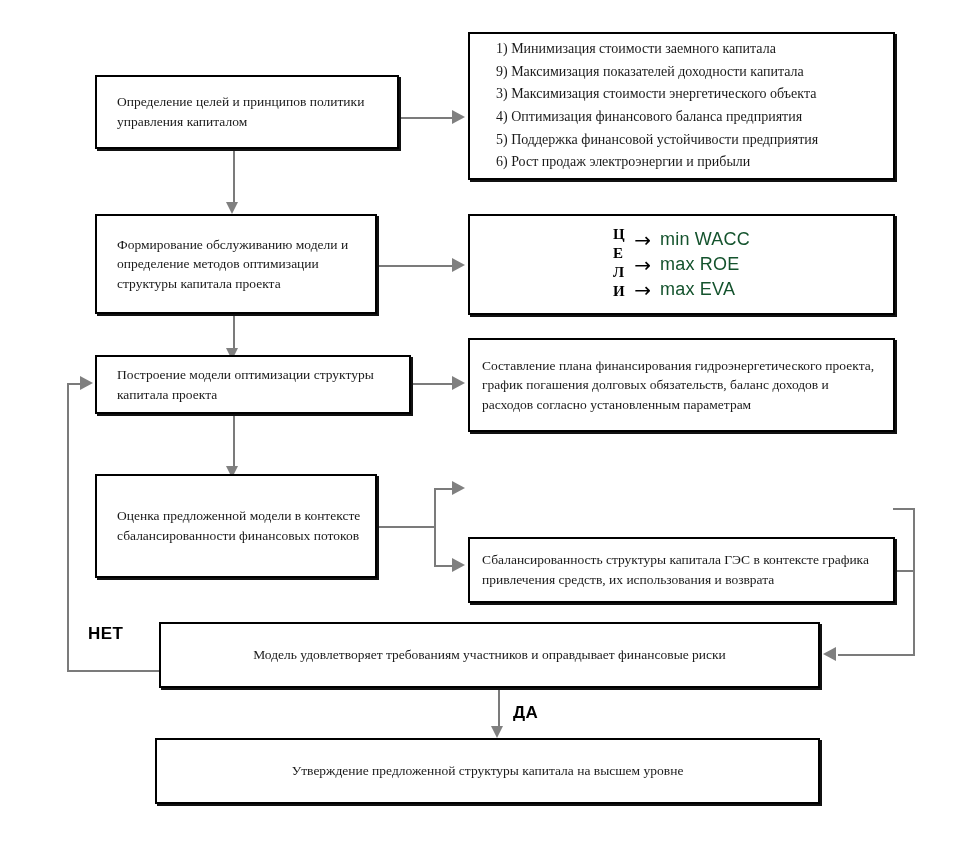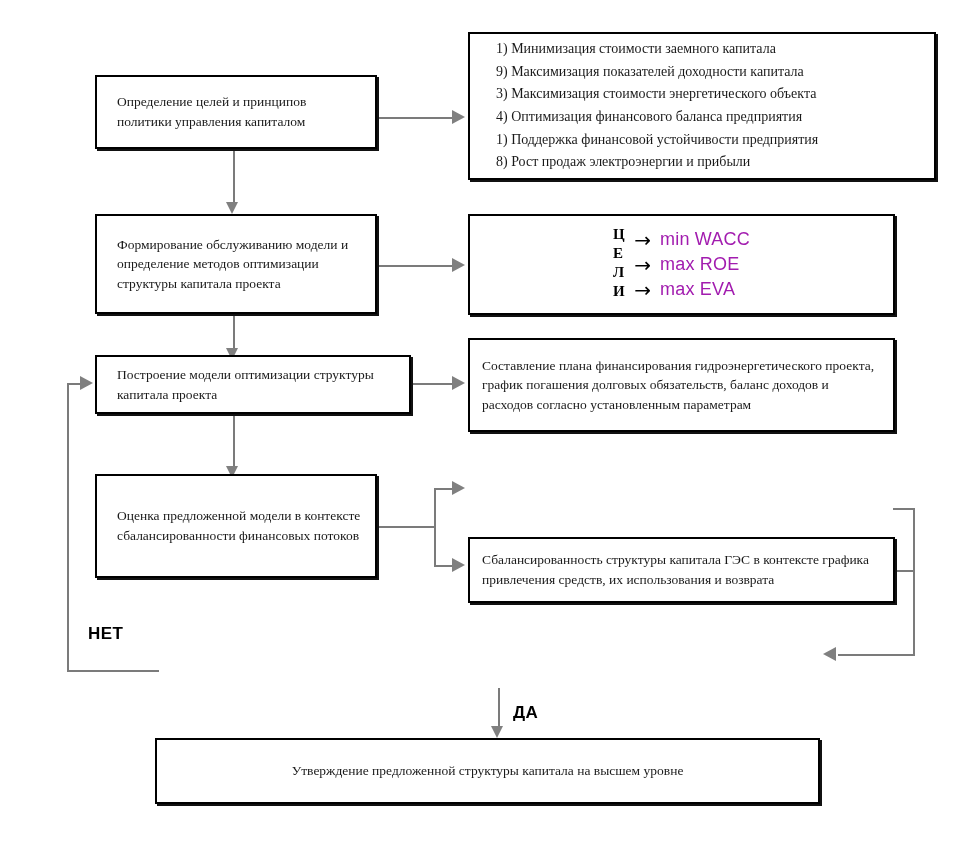--- a/index.html
+++ b/index.html
@@ -72,21 +72,21 @@
   }
   .celi-arrow{
     font-size:20px;
     line-height:1;
     color:#000;
     font-family:"DejaVu Sans", sans-serif;
   }
   .celi-val{
     font-family:"Liberation Sans", sans-serif;
     font-size:18px;
-    color:#a21caf;
+    color:#14532d;
     letter-spacing:0.2px;
   }
 
   
   .ln{position:absolute;background:#7b7b7b;z-index:2;}
   .ln-h{height:1.6px;}
   .ln-v{width:1.6px;}
 
   .ah{position:absolute;width:0;height:0;z-index:3;}
   .ah-r{border-top:7px solid transparent;border-bottom:7px solid transparent;border-left:13px solid #808080;}
@@ -140,32 +140,32 @@
   <div class="ah ah-l" style="left:823px;top:647px;"></div>
 
   <div class="ln ln-v" style="left:498px;top:688px;height:44px;"></div>
   <div class="ah ah-d" style="left:491px;top:726px;"></div>
 
   <div class="ln ln-h" style="left:67px;top:670px;width:92px;"></div>
   <div class="ln ln-v" style="left:67px;top:383px;height:288px;"></div>
   <div class="ln ln-h" style="left:67px;top:383px;width:20px;"></div>
   <div class="ah ah-r" style="left:80px;top:376px;"></div>
 
-  <div class="box c-left" style="left:95px;top:75px;width:282px;height:74px;">
+  <div class="box c-left" style="left:95px;top:75px;width:304px;height:74px;">
     <div class="txt">Определение целей и принципов политики управления капиталом</div>
   </div>
 
-  <div class="box c-goals" style="left:468px;top:32px;width:468px;height:148px;">
+  <div class="box c-goals" style="left:468px;top:32px;width:427px;height:148px;">
     <div class="txt">
       <div class="goal-line">1) Минимизация стоимости заемного капитала</div>
       <div class="goal-line">9) Максимизация показателей доходности капитала</div>
       <div class="goal-line">3) Максимизация стоимости энергетического объекта</div>
       <div class="goal-line">4) Оптимизация финансового баланса предприятия</div>
-      <div class="goal-line">1) Поддержка финансовой устойчивости предприятия</div>
-      <div class="goal-line">8) Рост продаж электроэнергии и прибыли</div>
+      <div class="goal-line">5) Поддержка финансовой устойчивости предприятия</div>
+      <div class="goal-line">6) Рост продаж электроэнергии и прибыли</div>
     </div>
   </div>
 
   <div class="box c-left" style="left:95px;top:214px;width:282px;height:100px;">
     <div class="txt">Формирование обслуживанию модели и определение методов оптимизации структуры капитала проекта</div>
   </div>
 
   <div class="box" style="left:468px;top:214px;width:427px;height:101px;">
     <div class="txt" style="padding:0;">
       <div class="celi-wrap">
@@ -205,20 +205,23 @@
 
   <div class="box c-wide" style="left:468px;top:338px;width:427px;height:94px;">
     <div class="txt">Составление плана финансирования гидроэнергетического проекта, график погашения долговых обязательств, баланс доходов и расходов согласно установленным параметрам</div>
   </div>
 
 
   <div class="box c-wide" style="left:468px;top:537px;width:427px;height:66px;">
     <div class="txt">Сбалансированность структуры капитала ГЭС в контексте графика привлечения средств, их использования и возврата</div>
   </div>
 
+  <div class="box c-center" style="left:159px;top:622px;width:661px;height:66px;">
+    <div class="txt">Модель удовлетворяет требованиям участников и оправдывает финансовые риски</div>
+  </div>
 
   <div class="box c-center" style="left:155px;top:738px;width:665px;height:66px;">
     <div class="txt">Утверждение предложенной структуры капитала на высшем уровне</div>
   </div>
 
   <div class="lbl" style="left:88px;top:624px;">НЕТ</div>
   <div class="lbl" style="left:513px;top:703px;">ДА</div>
 
 </div>
 

